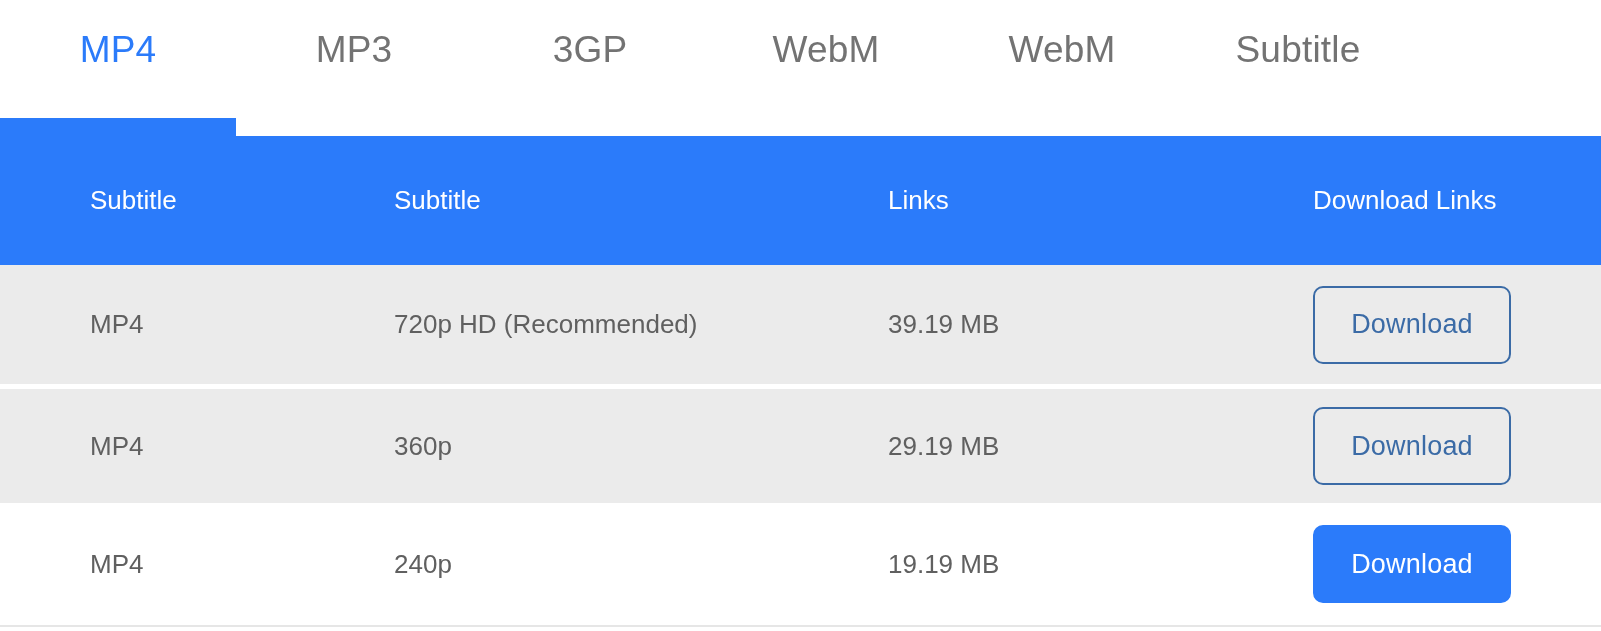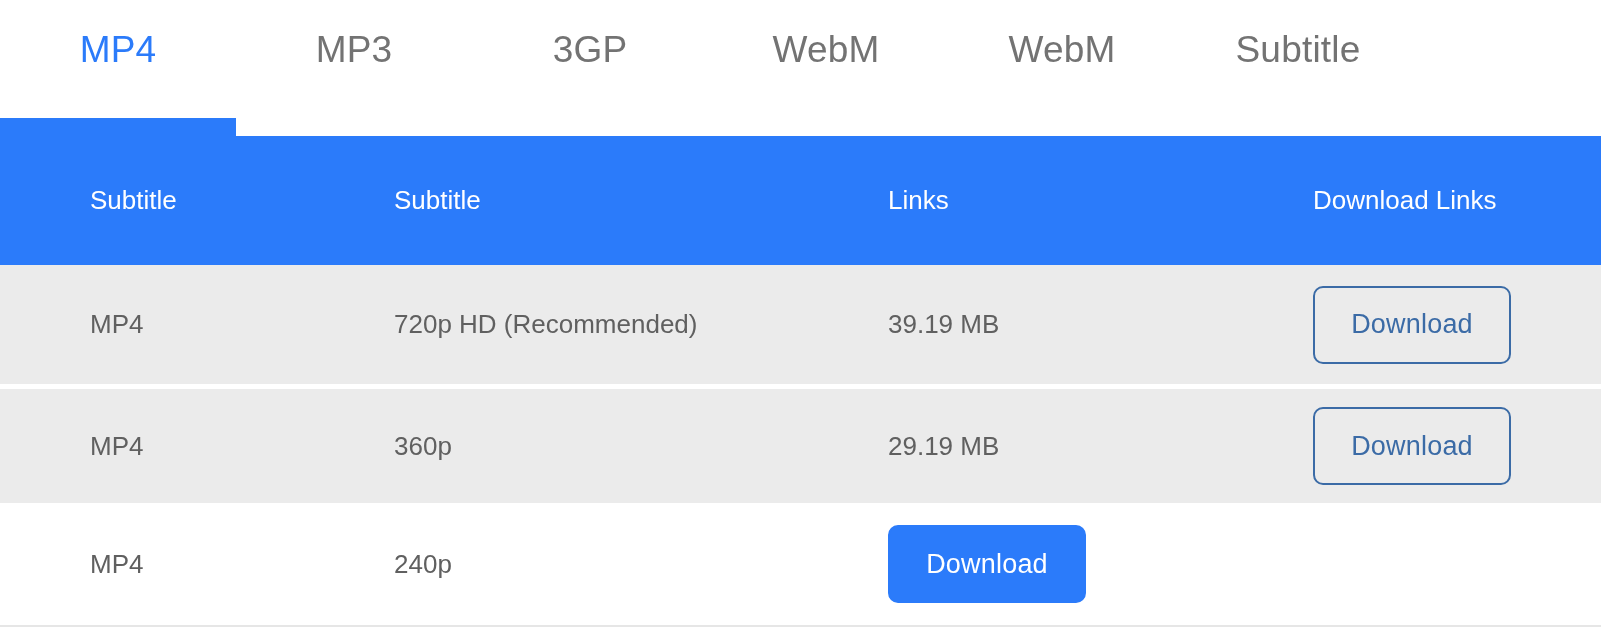--- a/index.html
+++ b/index.html
@@ -197,19 +197,20 @@
       <div class="cell col-quality">360p</div>
       <div class="cell col-size">29.19 MB</div>
       <div class="cell col-links">
         <div class="btn-download outline">Download</div>
       </div>
     </div>
 
     <div class="row tbody-row last">
       <div class="cell col-subtitle">MP4</div>
       <div class="cell col-quality">240p</div>
+      <div class="cell col-size">19.19 MB</div>
       <div class="cell col-links">
         <div class="btn-download filled">Download</div>
       </div>
     </div>
 
   </div>
 </div>
 
 </body></html>

